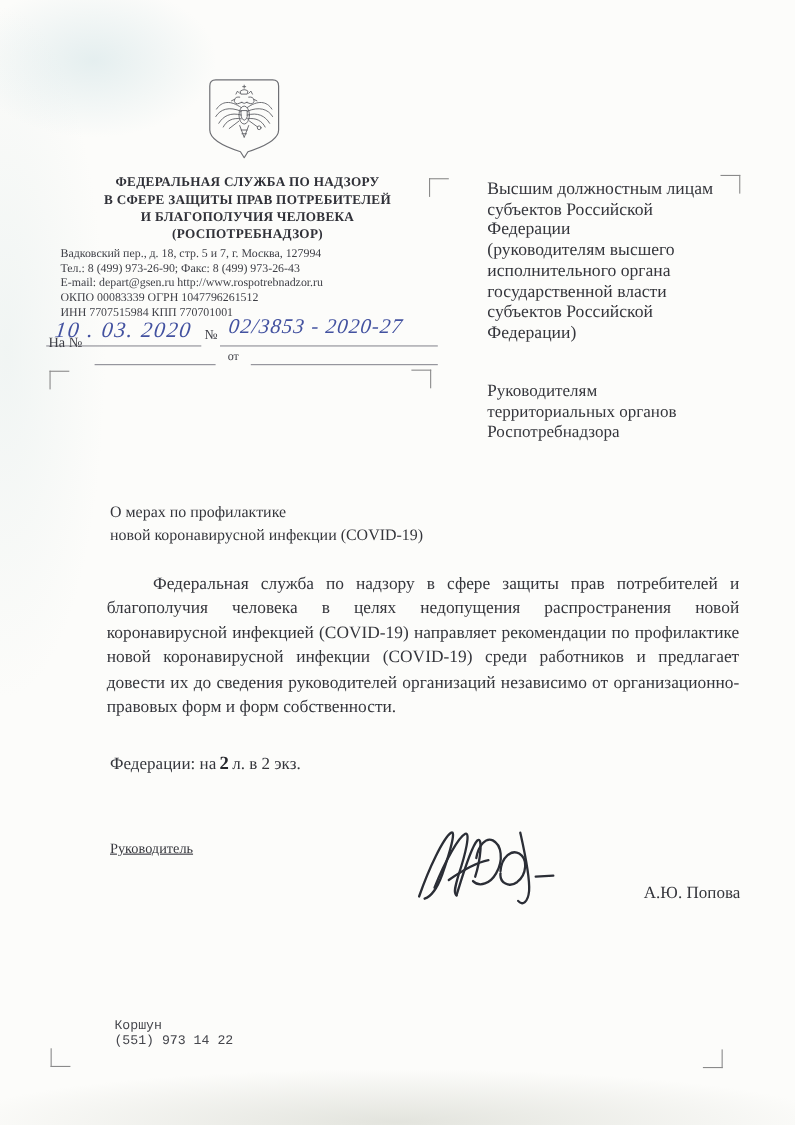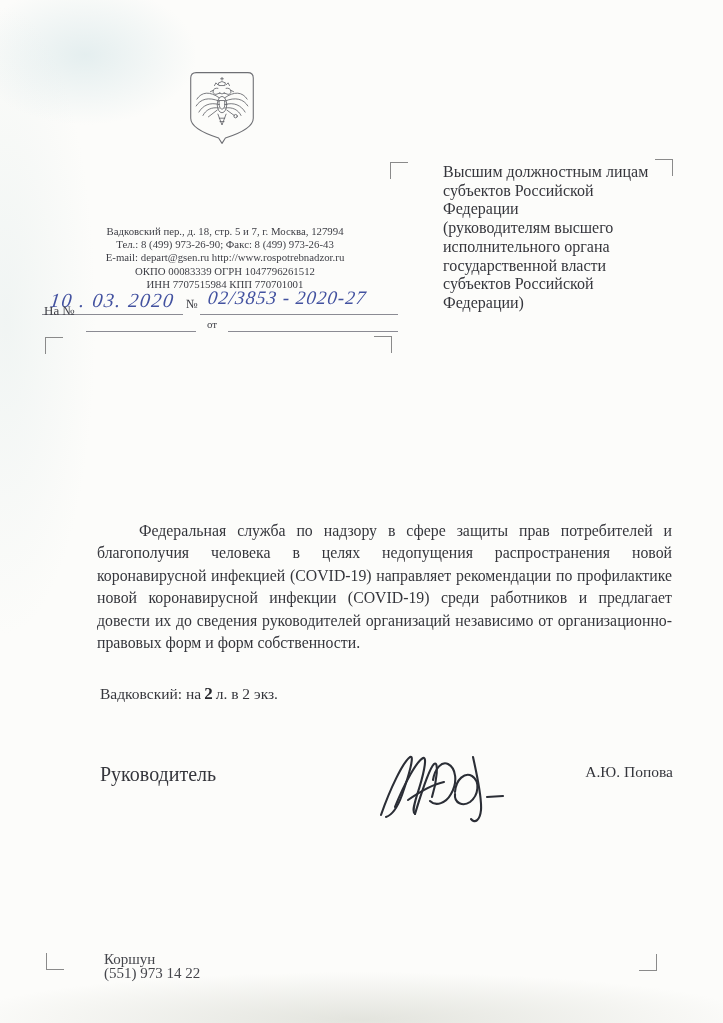--- a/index.html
+++ b/index.html
@@ -24,21 +24,21 @@
   .emblem { position: absolute; left: 188px; top: 70px; width: 68px; height: 76px; }
 
   .org-name {
     position: absolute; left: 58px; top: 158px; width: 334px;
     text-align: center; font-weight: bold;
     font-size: 12px; line-height: 15.8px; letter-spacing: 0.25px;
     color: #303138; white-space: pre-line;
   }
   .org-address {
     position: absolute; left: 55px; top: 225px; width: 340px;
-    text-align: center; font-size: 10.8px; line-height: 13.2px;
+    font-size: 10.8px; line-height: 13.2px;
     color: #3d3e45; white-space: pre-line;
   }
 
   
   .handwriting {
     font-style: italic;
     color: #4352a0;
     transform: skewX(-7deg);
     letter-spacing: 1.5px;
     white-space: nowrap;
@@ -84,26 +84,26 @@
   }
   .body-text {
     position: absolute; left: 97px; top: 520px; width: 575px;
     font-size: 15.8px; line-height: 22.4px;
     text-align: justify; text-indent: 42px; color: #35363c;
   }
   .attachment { position: absolute; left: 100px; top: 684px; font-size: 15.5px; color: #35363c; }
   .attachment .pages { font-weight: bold; font-size: 17px; color: #26272c; padding: 0 3px; }
 
   
-  .position-title { position: absolute; left: 100px; top: 763px; font-size: 20px; color: #35363c; }
-  .signer-name { position: absolute; right: 50px; top: 763px; font-size: 15.5px; color: #35363c; }
+  .position-title { position: absolute; left: 100px; top: 763px; font-size: 13px; color: #35363c; text-decoration: underline; }
+  .signer-name { position: absolute; right: 50px; top: 803px; font-size: 15.5px; color: #35363c; }
   .signature-svg { position: absolute; left: 375px; top: 751px; width: 132px; height: 78px; }
 
   
-  .executor { position: absolute; left: 104px; top: 952px; font-size: 15px; line-height: 14px; color: #45464c; }
+  .executor { position: absolute; left: 104px; top: 925px; font-size: 12px; line-height: 14px; color: #45464c; font-family: Liberation Mono, monospace; }
 </style>
 </head>
 <body>
 
 <div class="page">
 
   <div class="emblem">
     <svg viewBox="0 0 100 110" width="68" height="76" xmlns="http://www.w3.org/2000/svg">
       <g fill="none" stroke="#6e6f74" stroke-width="1.6" stroke-linecap="round" stroke-linejoin="round">
 
@@ -138,20 +138,24 @@
 
         <path d="M44,64 L50,80 L56,64"></path>
         <path d="M46,70 h8 M47,75 h6"></path>
 
         <path d="M43,58 L30,68 M57,58 L68,66"></path>
         <circle cx="70" cy="67" r="2.5"></circle>
       </g>
     </svg>
   </div>
 
+  <div class="org-name">ФЕДЕРАЛЬНАЯ СЛУЖБА ПО НАДЗОРУ
+В СФЕРЕ ЗАЩИТЫ ПРАВ ПОТРЕБИТЕЛЕЙ
+И БЛАГОПОЛУЧИЯ ЧЕЛОВЕКА
+(РОСПОТРЕБНАДЗОР)</div>
 
   <div class="org-address">Вадковский пер., д. 18, стр. 5 и 7,  г. Москва, 127994
 Тел.: 8 (499) 973-26-90; Факс: 8 (499) 973-26-43
 E-mail: depart@gsen.ru  http://www.rospotrebnadzor.ru
 ОКПО 00083339  ОГРН 1047796261512
 ИНН 7707515984  КПП 770701001</div>
 
   <div class="hw-date handwriting">10 . 03. 2020</div>
   <div class="no-sign">№</div>
   <div class="hw-number handwriting">02/3853 - 2020-27</div>
@@ -170,26 +174,31 @@
   <div class="br br-br br-page-br"></div>
 
   <div class="recipient-1">Высшим должностным лицам
 субъектов Российской
 Федерации
 (руководителям высшего
 исполнительного органа
 государственной власти
 субъектов Российской
 Федерации)</div>
-
+  <div class="recipient-2">Руководителям
+территориальных органов
+Роспотребнадзора</div>
+
+  <div class="subject">О мерах по профилактике
+новой коронавирусной инфекции (COVID-19)</div>
 
   <div class="body-text">Федеральная служба по надзору в сфере защиты прав потребителей и благополучия человека в целях недопущения распространения новой коронавирусной инфекцией (COVID-19) направляет рекомендации по профилактике новой коронавирусной инфекции (COVID-19) среди работников и предлагает довести их до сведения руководителей организаций независимо от организационно-правовых форм и форм собственности.</div>
 
   <div class="attachment">
-    <span>Вадковский: на</span><span class="pages">2</span><span>л. в 2 экз.</span>
+    <span>Федерации: на</span><span class="pages">2</span><span>л. в 2 экз.</span>
   </div>
 
   <div class="position-title">Руководитель</div>
 
   <div class="signature-svg">
     <svg viewBox="0 0 130 78" width="132" height="78" xmlns="http://www.w3.org/2000/svg">
       <g fill="none" stroke="#2b2e36" stroke-width="2.1" stroke-linecap="round" stroke-linejoin="round">
         <path d="M5,64 C14,38 27,11 34,6 C39,3 33,24 26,44 C22,55 16,64 10,66"></path>
         <path d="M19,56 C29,31 41,10 47,7 C52,5 47,26 41,44 C38,54 36,61 39,63"></path>
         <path d="M39,63 C43,50 52,19 58,13 C63,9 61,30 56,46"></path>

